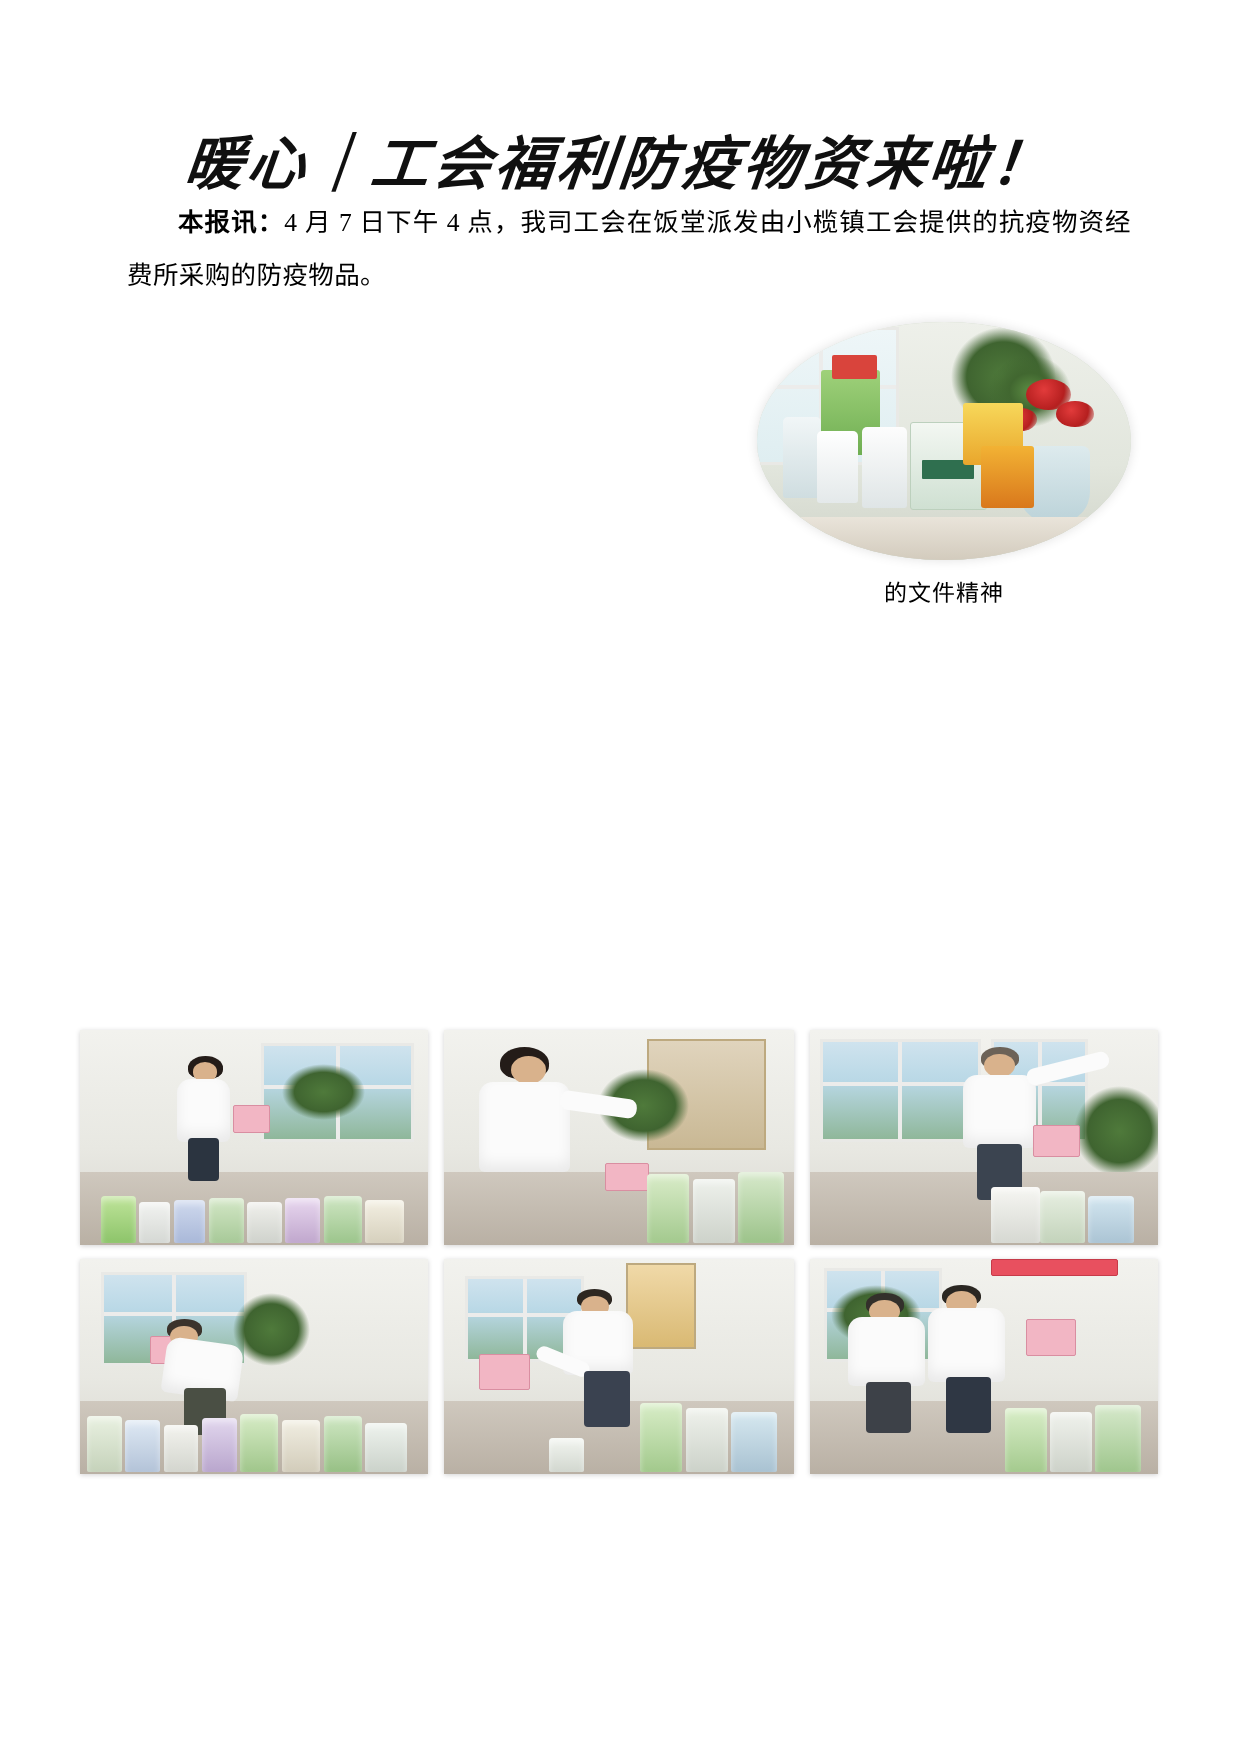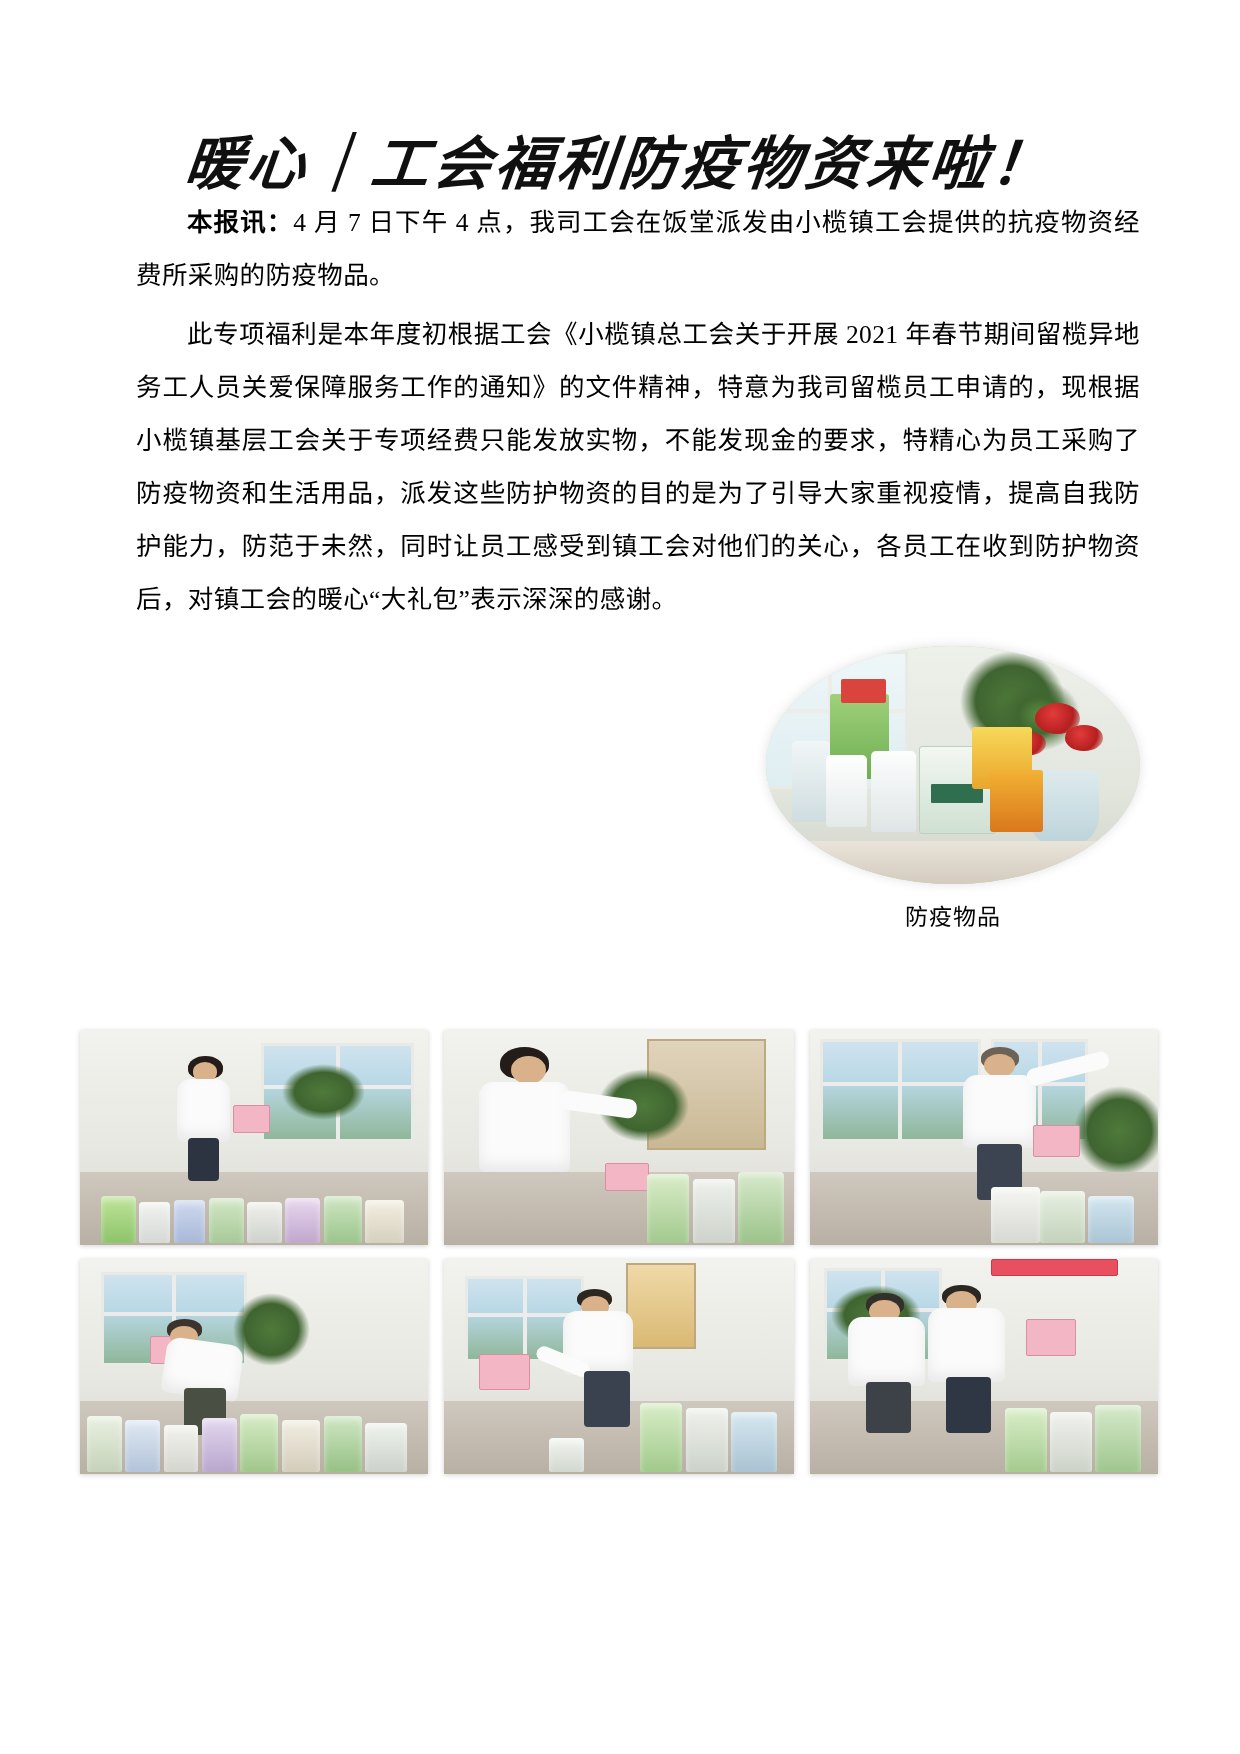--- a/index.html
+++ b/index.html
@@ -42,21 +42,21 @@
     font-style: italic;
     letter-spacing: 4px;
     color: #101010;
     transform: skewX(-6deg);
     white-space: nowrap;
   }
 
   
   .article {
     position: absolute;
-    left: 136px;
+    left: 127px;
     top: 196px;
     width: 1004px;
   }
   p.para {
     margin: 0 0 6px 0;
     font-size: 25.5px;
     line-height: 53px;
     text-align: justify;
     text-justify: inter-ideograph;
     text-indent: 2em;
@@ -207,23 +207,20 @@
   <div class="headline-wrap">
     <h1 class="headline">暖心｜工会福利防疫物资来啦！</h1>
   </div>
 
   <div class="article">
 
     <p class="para">
       <b>本报讯：</b><span>4 月 7 日下午 4 点，我司工会在饭堂派发由小榄镇工会提供的抗疫物资经费所采购的防疫物品。</span>
     </p>
 
-    <p class="para">
-      <span>此专项福利是本年度初根据工会《小榄镇总工会关于开展 2021 年春节期间留榄异地务工人员关爱保障服务工作的通知》的文件精神，特意为我司留榄员工申请的，现根据小榄镇基层工会关于专项经费只能发放实物，不能发现金的要求，特精心为员工采购了防疫物资和生活用品，派发这些防护物资的目的是为了引导大家重视疫情，提高自我防护能力，防范于未然，同时让员工感受到镇工会对他们的关心，各员工在收到防护物资后，对镇工会的暖心“大礼包”表示深深的感谢。</span>
-    </p>
 
     <div class="float-photo">
       <div class="oval-photo">
         <div class="scene">
           <div class="wall" style="background:linear-gradient(180deg,#eef0ea 0%,#e2e6dd 60%,#cfd3c8 100%);"></div>
           <div class="window" style="left:-4%;top:2%;width:42%;height:58%;background:linear-gradient(180deg,#eef6f8 0%,#dfeef1 100%);"></div>
 
           <div class="greenery" style="left:52%;top:2%;width:28%;height:42%;"></div>
           <div class="greenery" style="left:62%;top:14%;width:22%;height:30%;background:radial-gradient(closest-side,#5c8c43,#416730,rgba(65,103,48,0));"></div>
 
@@ -238,21 +235,21 @@
           <div class="bottle" style="left:7%;top:40%;width:10%;height:34%;background:linear-gradient(180deg,#f1f6f7,#cfdde0);"></div>
           <div class="bottle" style="left:16%;top:46%;width:11%;height:30%;background:linear-gradient(180deg,#ffffff,#e4e9ea);"></div>
           <div class="bottle" style="left:28%;top:44%;width:12%;height:34%;background:linear-gradient(180deg,#fdfdfd,#dfe5e6);"></div>
           <div class="box" style="left:41%;top:42%;width:20%;height:36%;background:linear-gradient(180deg,#f3f7f2,#cfe0d2);border:1px solid #bcd0bd;"></div>
           <div class="box" style="left:44%;top:58%;width:14%;height:8%;background:#2f6f4f;border-radius:1px;"></div>
           <div class="box" style="left:55%;top:34%;width:16%;height:26%;background:linear-gradient(180deg,#f7d85a,#e9a62c);"></div>
           <div class="box" style="left:60%;top:52%;width:14%;height:26%;background:linear-gradient(180deg,#f2b234,#d9781c);"></div>
           <div class="floor" style="height:18%;background:linear-gradient(180deg,#e9e4da,#d3cbbd);"></div>
         </div>
       </div>
-      <div class="caption">防疫物品</div>
+      <div class="caption">的文件精神</div>
     </div>
 
 
   </div>
 
   <div class="photo-grid">
 
     <div class="photo-row">
 
       <div class="photo">

